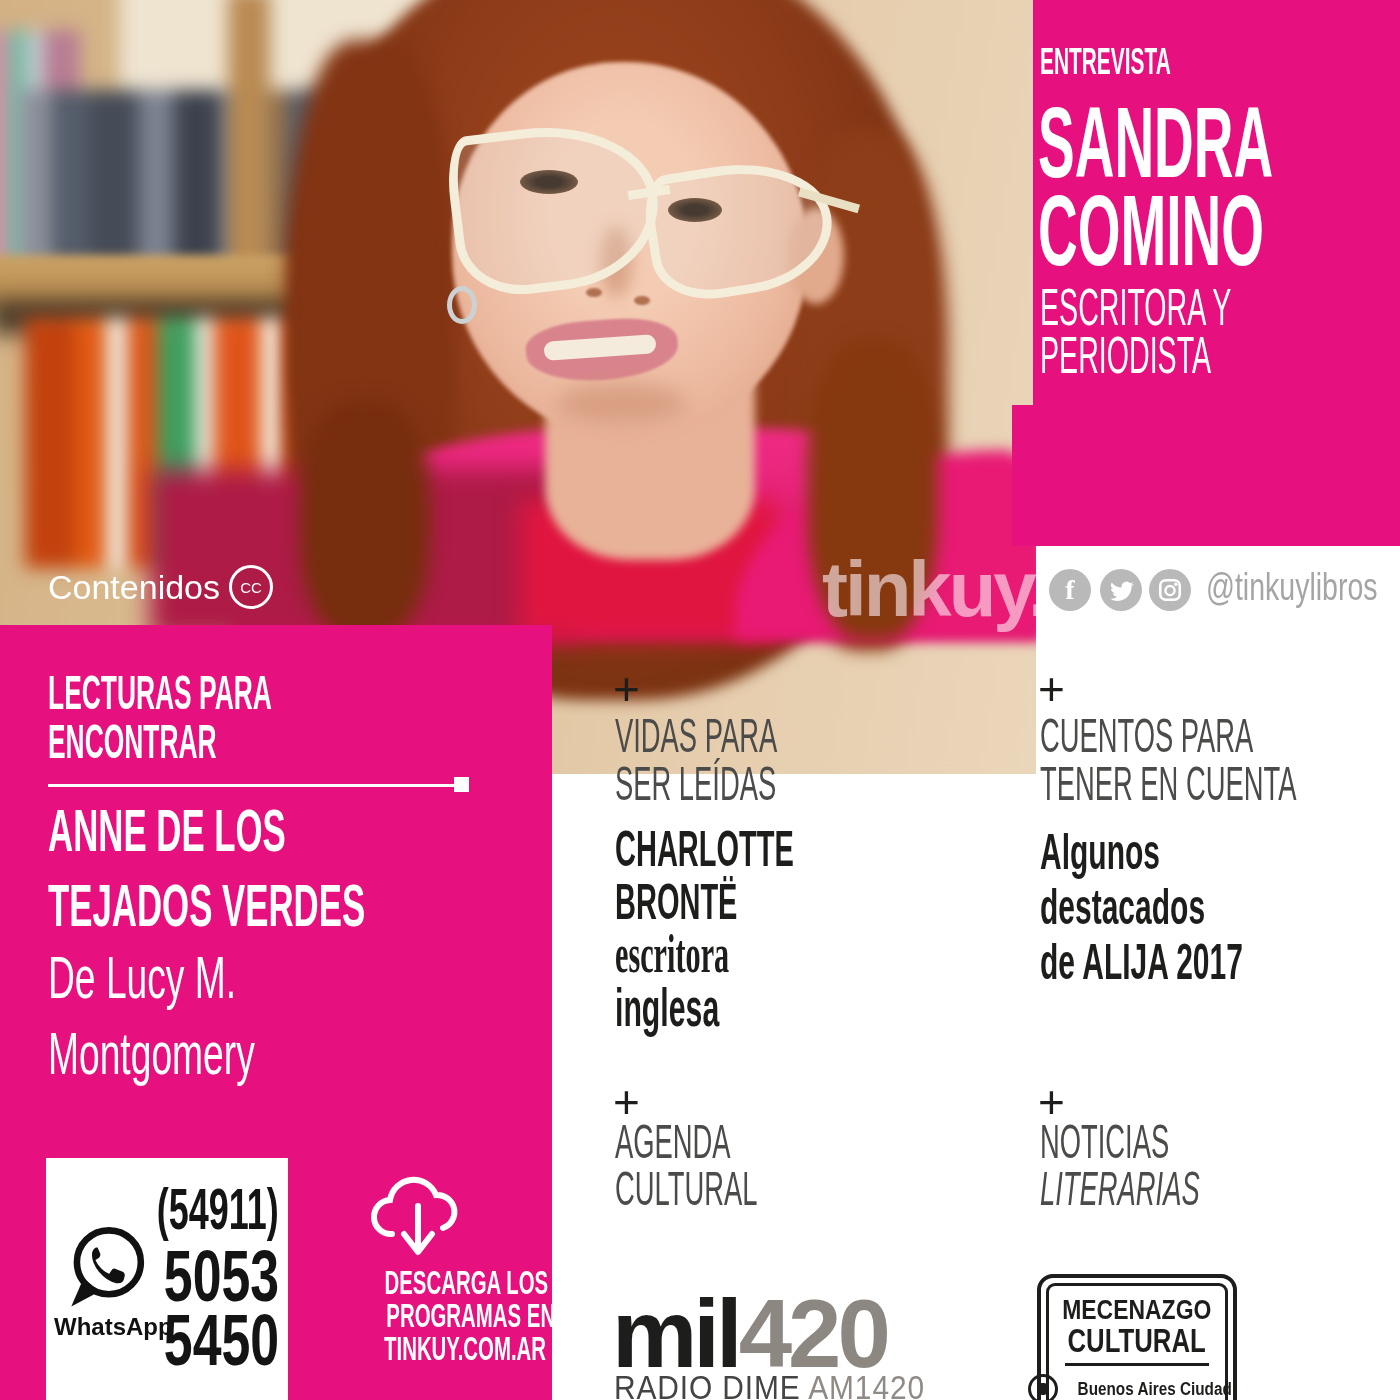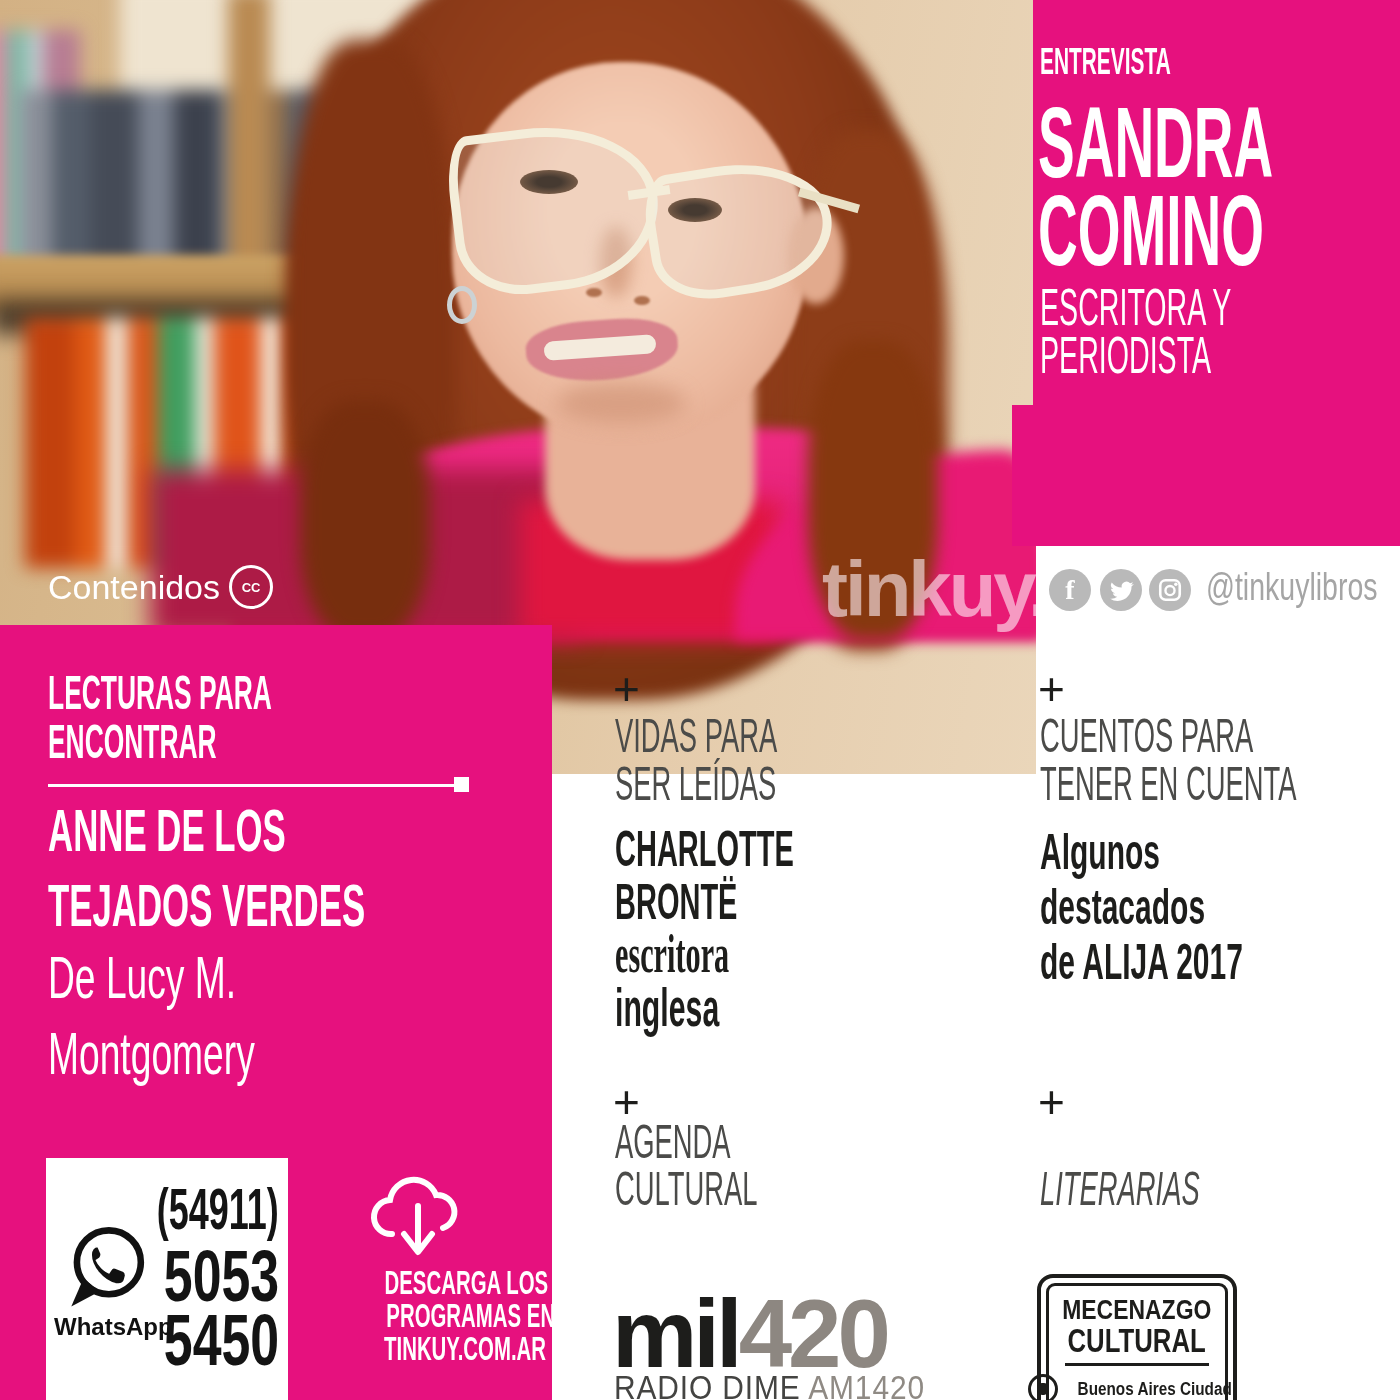--- a/index.html
+++ b/index.html
@@ -54,21 +54,21 @@
   .glass-l{left:452px;top:126px;width:188px;height:146px;border-radius:14% 76% 60% 42%/46% 62% 62% 44%;transform:rotate(-7deg);}
   .glass-r{left:648px;top:164px;width:166px;height:112px;border-radius:18% 74% 60% 44%/50% 64% 62% 46%;transform:rotate(-9deg);}
   .glass-bridge{left:628px;top:188px;width:42px;height:9px;background:#f4edd9;transform:rotate(-8deg);}
   .glass-temple{left:798px;top:196px;width:62px;height:9px;background:#e9e0c4;transform:rotate(16deg);}
   .earring{left:447px;top:286px;width:20px;height:28px;border:5px solid #ccd2d4;border-radius:50%;background:transparent;}
 
   
   .cc-line{left:48px;top:566px;height:42px;display:flex;align-items:center;gap:9px;color:#fff;}
   .cc-prefix{font-size:34px;font-weight:300;}
   .cc-badge{width:38px;height:38px;border:3px solid #fff;border-radius:50%;display:flex;align-items:center;justify-content:center;
-            font-size:13px;font-weight:bold;letter-spacing:0;}
+            font-size:15px;font-weight:normal;letter-spacing:0;}
   .cc-suffix{font-size:34px;font-weight:bold;}
   .tinkuy{left:822px;top:544px;font-size:78px;font-weight:bold;letter-spacing:-3px;color:rgba(255,240,246,.6);}
 
   
   .panel-right{left:1033px;top:0;width:367px;height:546px;}
   .pink{background:var(--pink,#e6117e);}
   .pink-notch{left:1012px;top:405px;width:24px;height:141px;}
   .panel-left{left:0;top:625px;width:552px;height:775px;}
 
   .t-entrevista{left:1040px;top:42px;font-size:36px;font-weight:bold;color:#fff;line-height:40px;}
@@ -244,20 +244,21 @@
   <div class="abs radio-tag" style="left:614px;top:1368px;"><span class="cx" style="--sx:.88"><span>RADIO DIME </span><span class="g">AM1420</span></span></div>
 
   <div class="abs plus" style="left:1038px;top:666px;">+</div>
   <div class="abs kick" style="left:1040px;top:712px;"><span class="cx" style="--sx:.57">CUENTOS PARA</span></div>
   <div class="abs kick" style="left:1040px;top:760px;"><span class="cx" style="--sx:.57">TENER EN CUENTA</span></div>
   <div class="abs blacktitle" style="left:1040px;top:825px;line-height:55px;"><span class="cx" style="--sx:.6">Algunos</span></div>
   <div class="abs blacktitle" style="left:1040px;top:880px;line-height:55px;"><span class="cx" style="--sx:.6">destacados</span></div>
   <div class="abs blacktitle" style="left:1040px;top:935px;line-height:55px;"><span class="cx" style="--sx:.6">de ALIJA 2017</span></div>
 
   <div class="abs plus" style="left:1038px;top:1079px;">+</div>
+  <div class="abs kick" style="left:1040px;top:1118px;"><span class="cx" style="--sx:.57">NOTICIAS</span></div>
   <div class="abs kick" style="left:1040px;top:1165px;font-style:italic;"><span class="cx" style="--sx:.57">LITERARIAS</span></div>
 
   <div class="abs stamp">
     <div class="stamp-inner">
       <div class="stamp-l1"><span class="cxc" style="--sx:.85">MECENAZGO</span></div>
       <div class="stamp-l2"><span class="cxc" style="--sx:.78">CULTURAL</span></div>
       <div class="stamp-rule"></div>
       <div class="stamp-foot">
         <div class="stamp-circle">
             <i></i>

